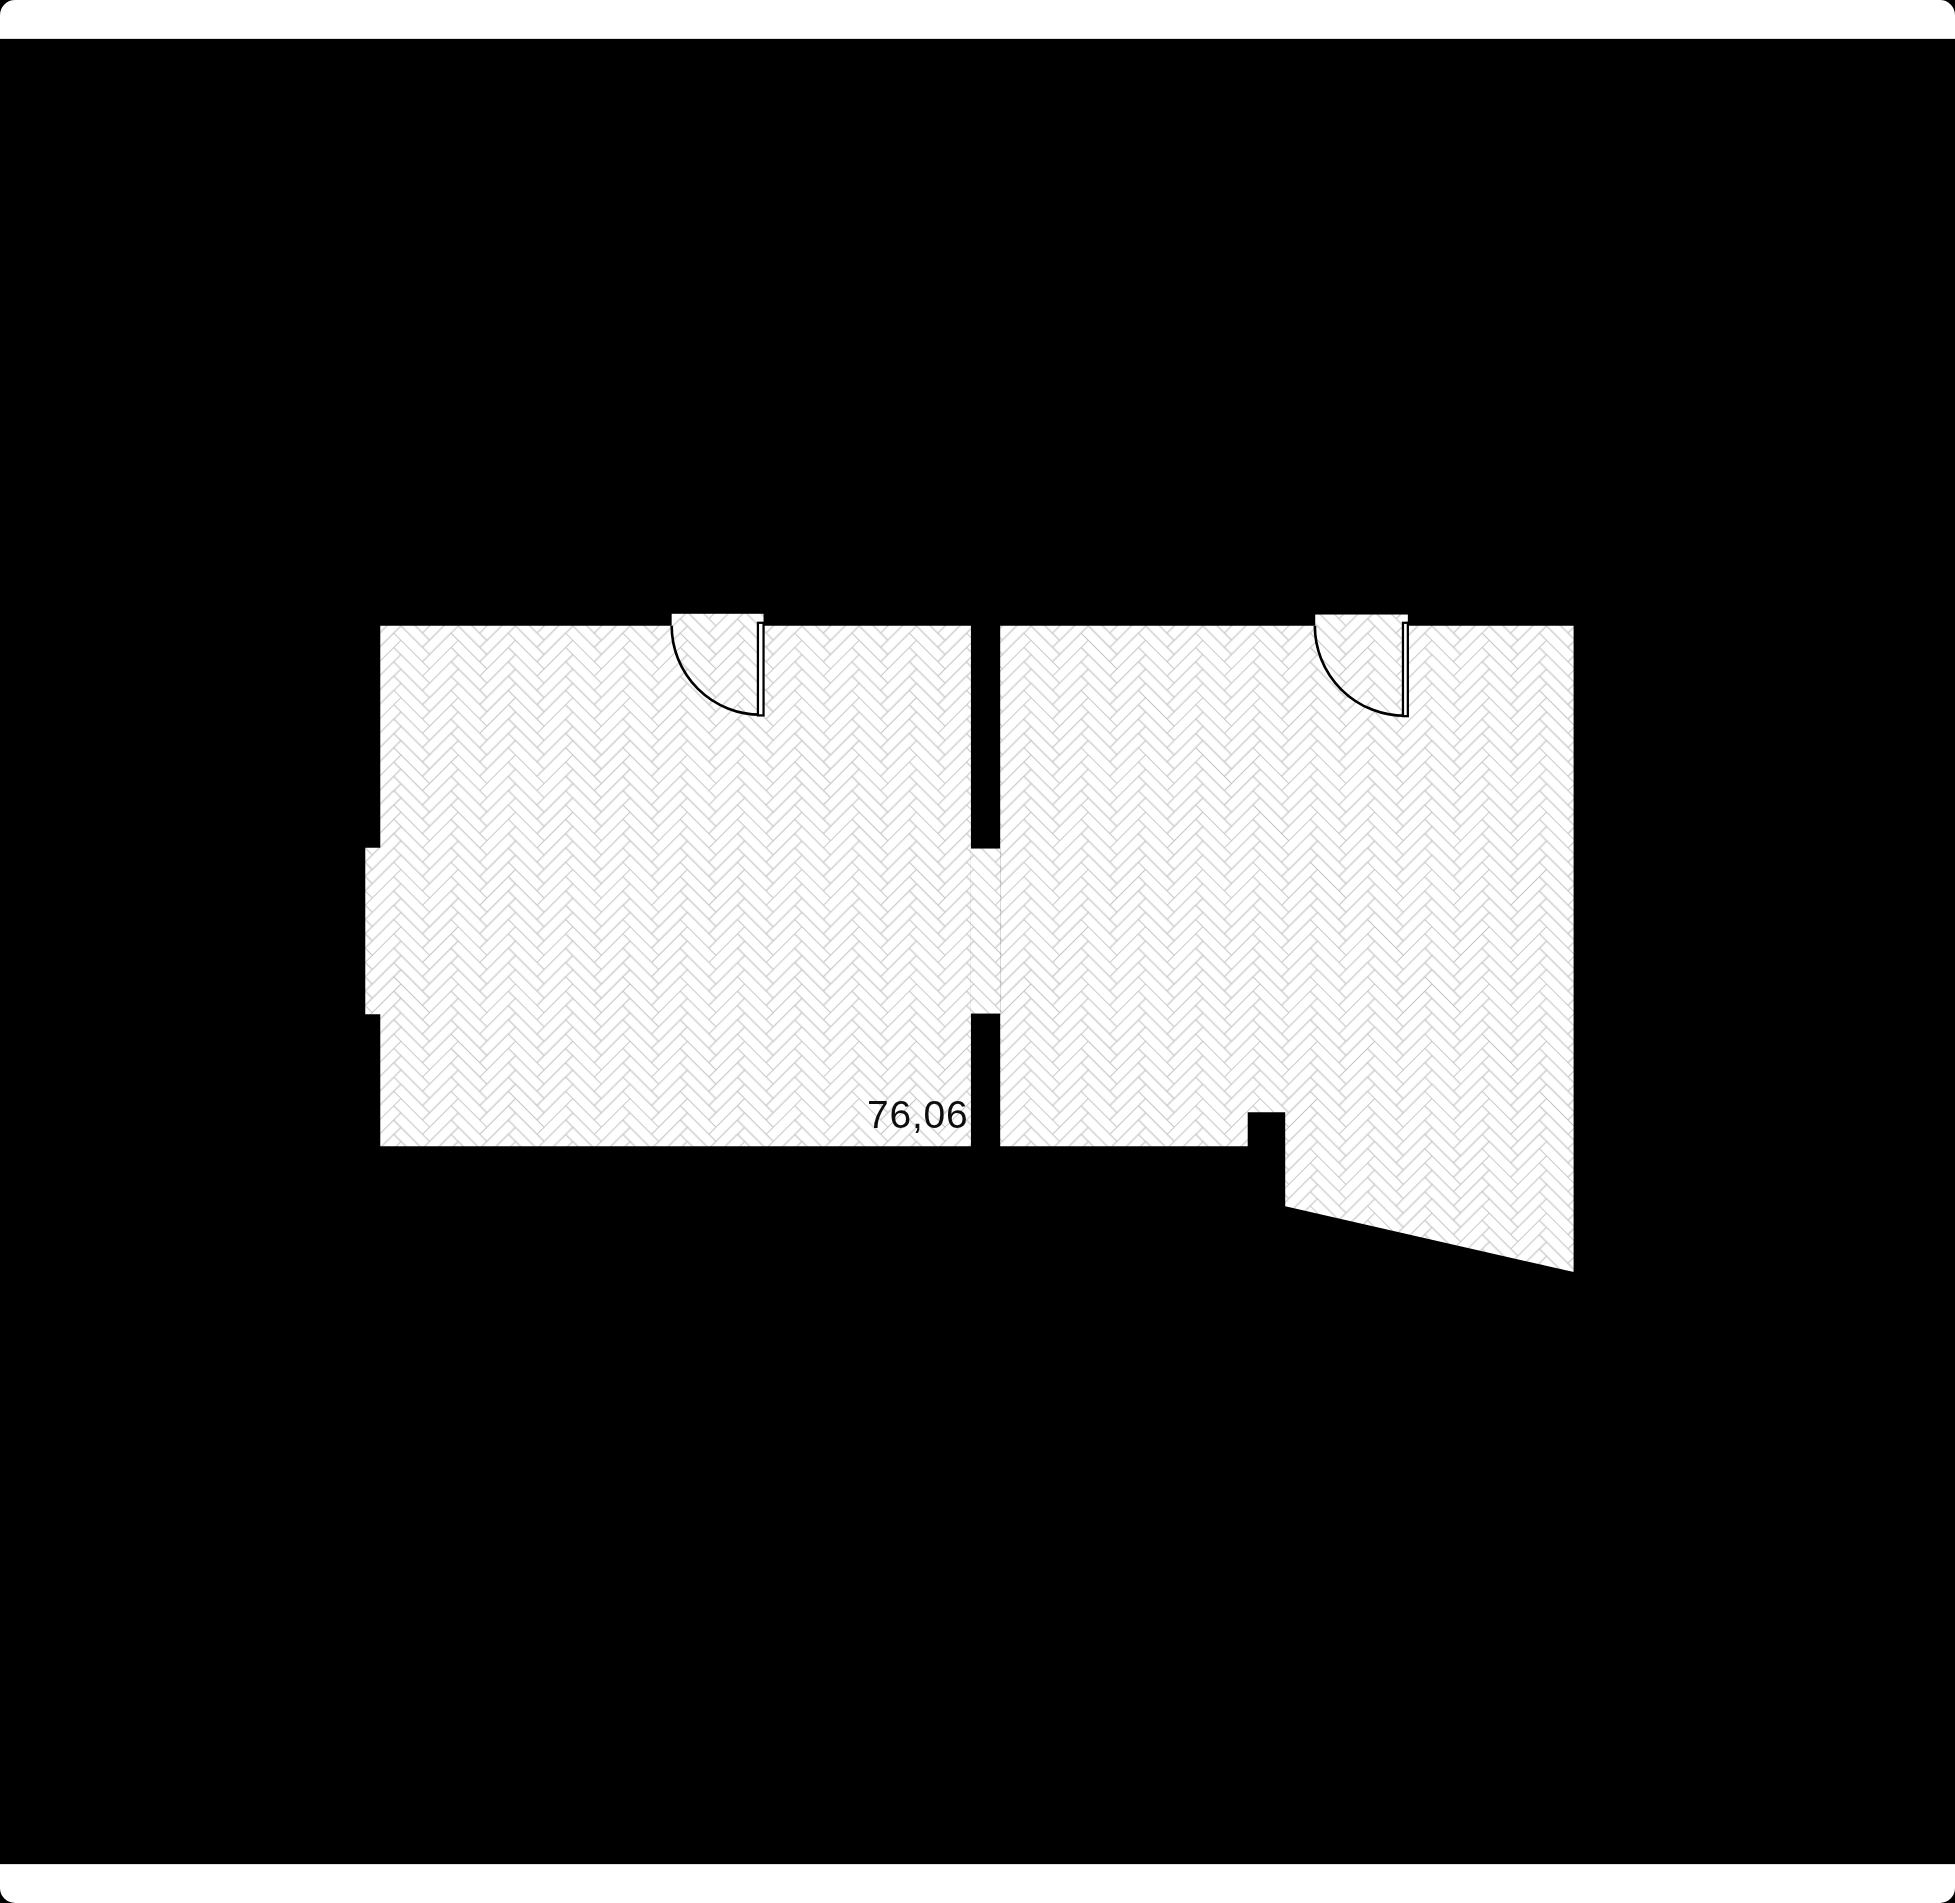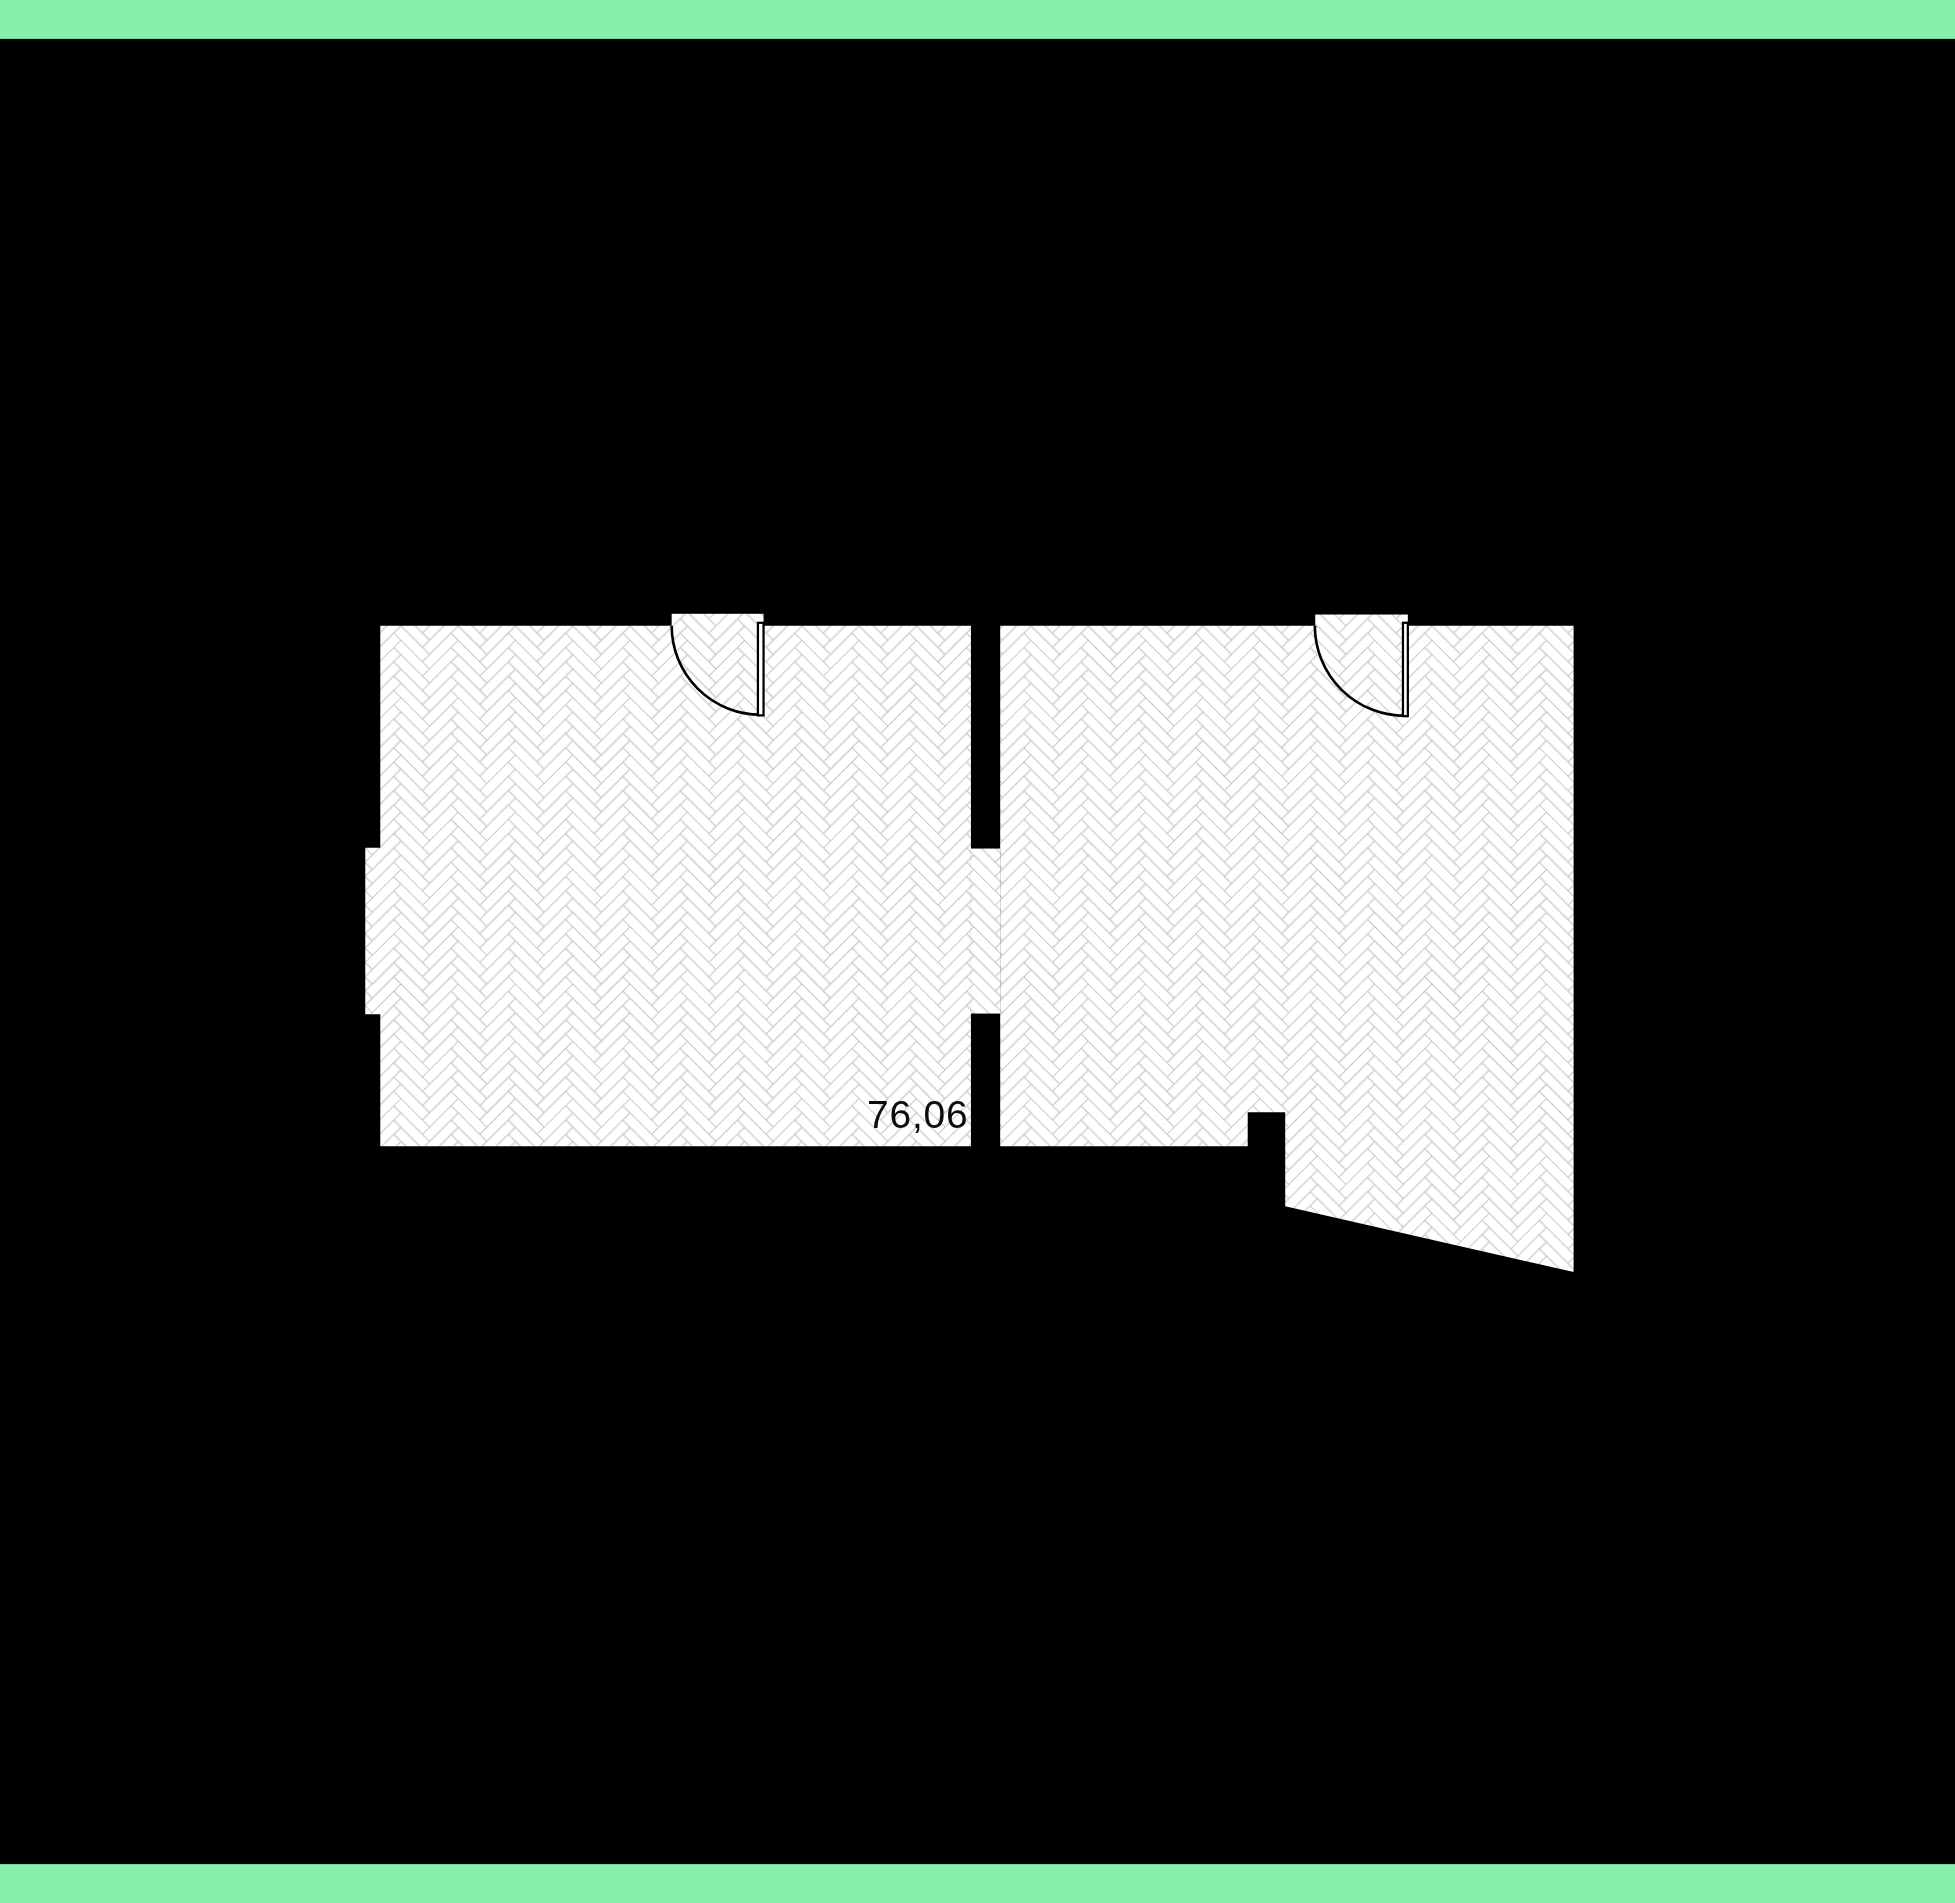--- a/index.html
+++ b/index.html
@@ -7,21 +7,22 @@
     padding: 0;
     background: #000;
     width: 100%;
     height: 100%;
     overflow: hidden;
     font-family: "Liberation Sans", sans-serif;
   }
   .plan-stage {
     width: 100vw;
     height: 100vh;
-    background: #86efac;
+    background: #ffffff;
+    border-radius: 15px;
   }
   svg {
     display: block;
     width: 100%;
     height: 100%;
   }
   .area-label-text {
     font-family: "Liberation Sans", "DejaVu Sans", sans-serif;
     font-weight: 300;
   }

